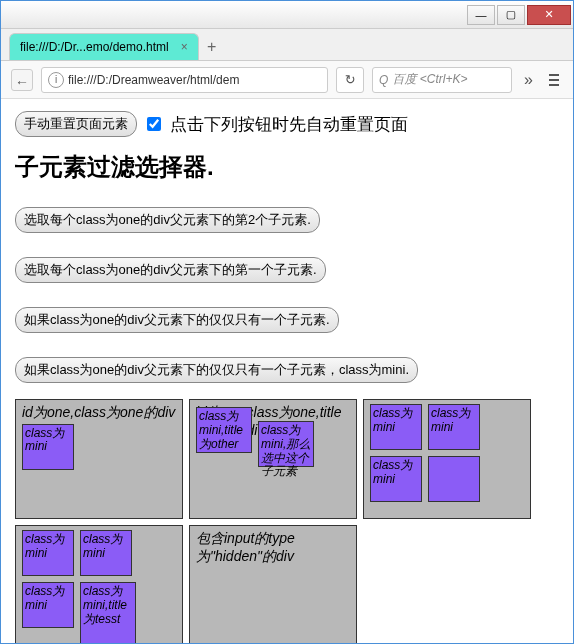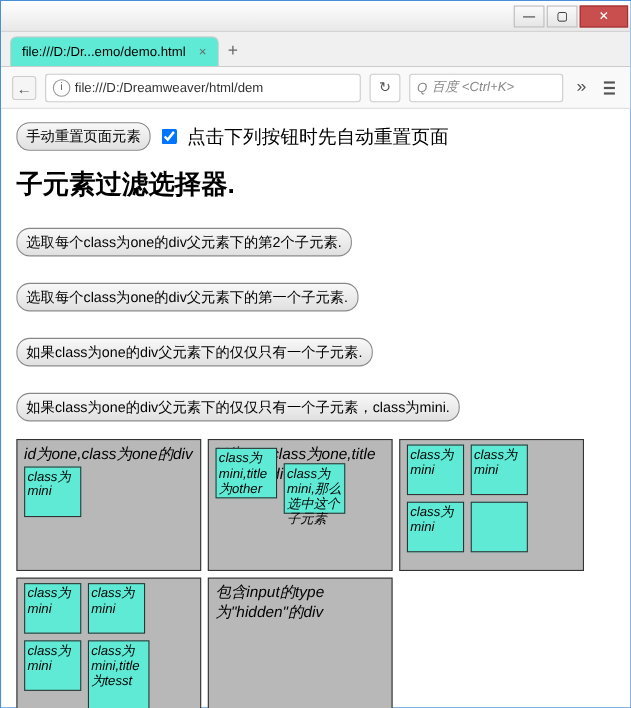--- a/index.html
+++ b/index.html
@@ -39,21 +39,21 @@
   
   .actionbtns { display: flex; flex-direction: column; align-items: flex-start; gap: 24px; margin-bottom: 16px; }
   .actionbtns .htmlbtn { width: auto; }
   
   
   .grid { display: flex; flex-wrap: wrap; gap: 6px; font-style: italic; }
   .bigbox { width: 168px; height: 120px; background: #b8b8b8; border: 1px solid #333; padding: 4px 6px; font-size: 14px; line-height: 1.25; position: relative; }
   .bigbox.tall { height: 144px; }
   .bigbox .label { margin-bottom: 2px; }
   .minis { display: flex; flex-wrap: wrap; gap: 6px; }
-  .mini { width: 52px; height: 46px; background: #5eead4; border: 1px solid #333; font-size: 12px; line-height: 1.15; padding: 2px; }
+  .mini { width: 52px; height: 46px; background: #8b5cf6; border: 1px solid #333; font-size: 12px; line-height: 1.15; padding: 2px; }
   .mini.w2 { width: 56px; }
   .flexwrap { display: flex; gap: 4px; align-items: flex-start; }
 </style>
 </head>
 <body>
 
 <div class="window">
 
   <div class="titlebar">
     <div class="winbtns">

